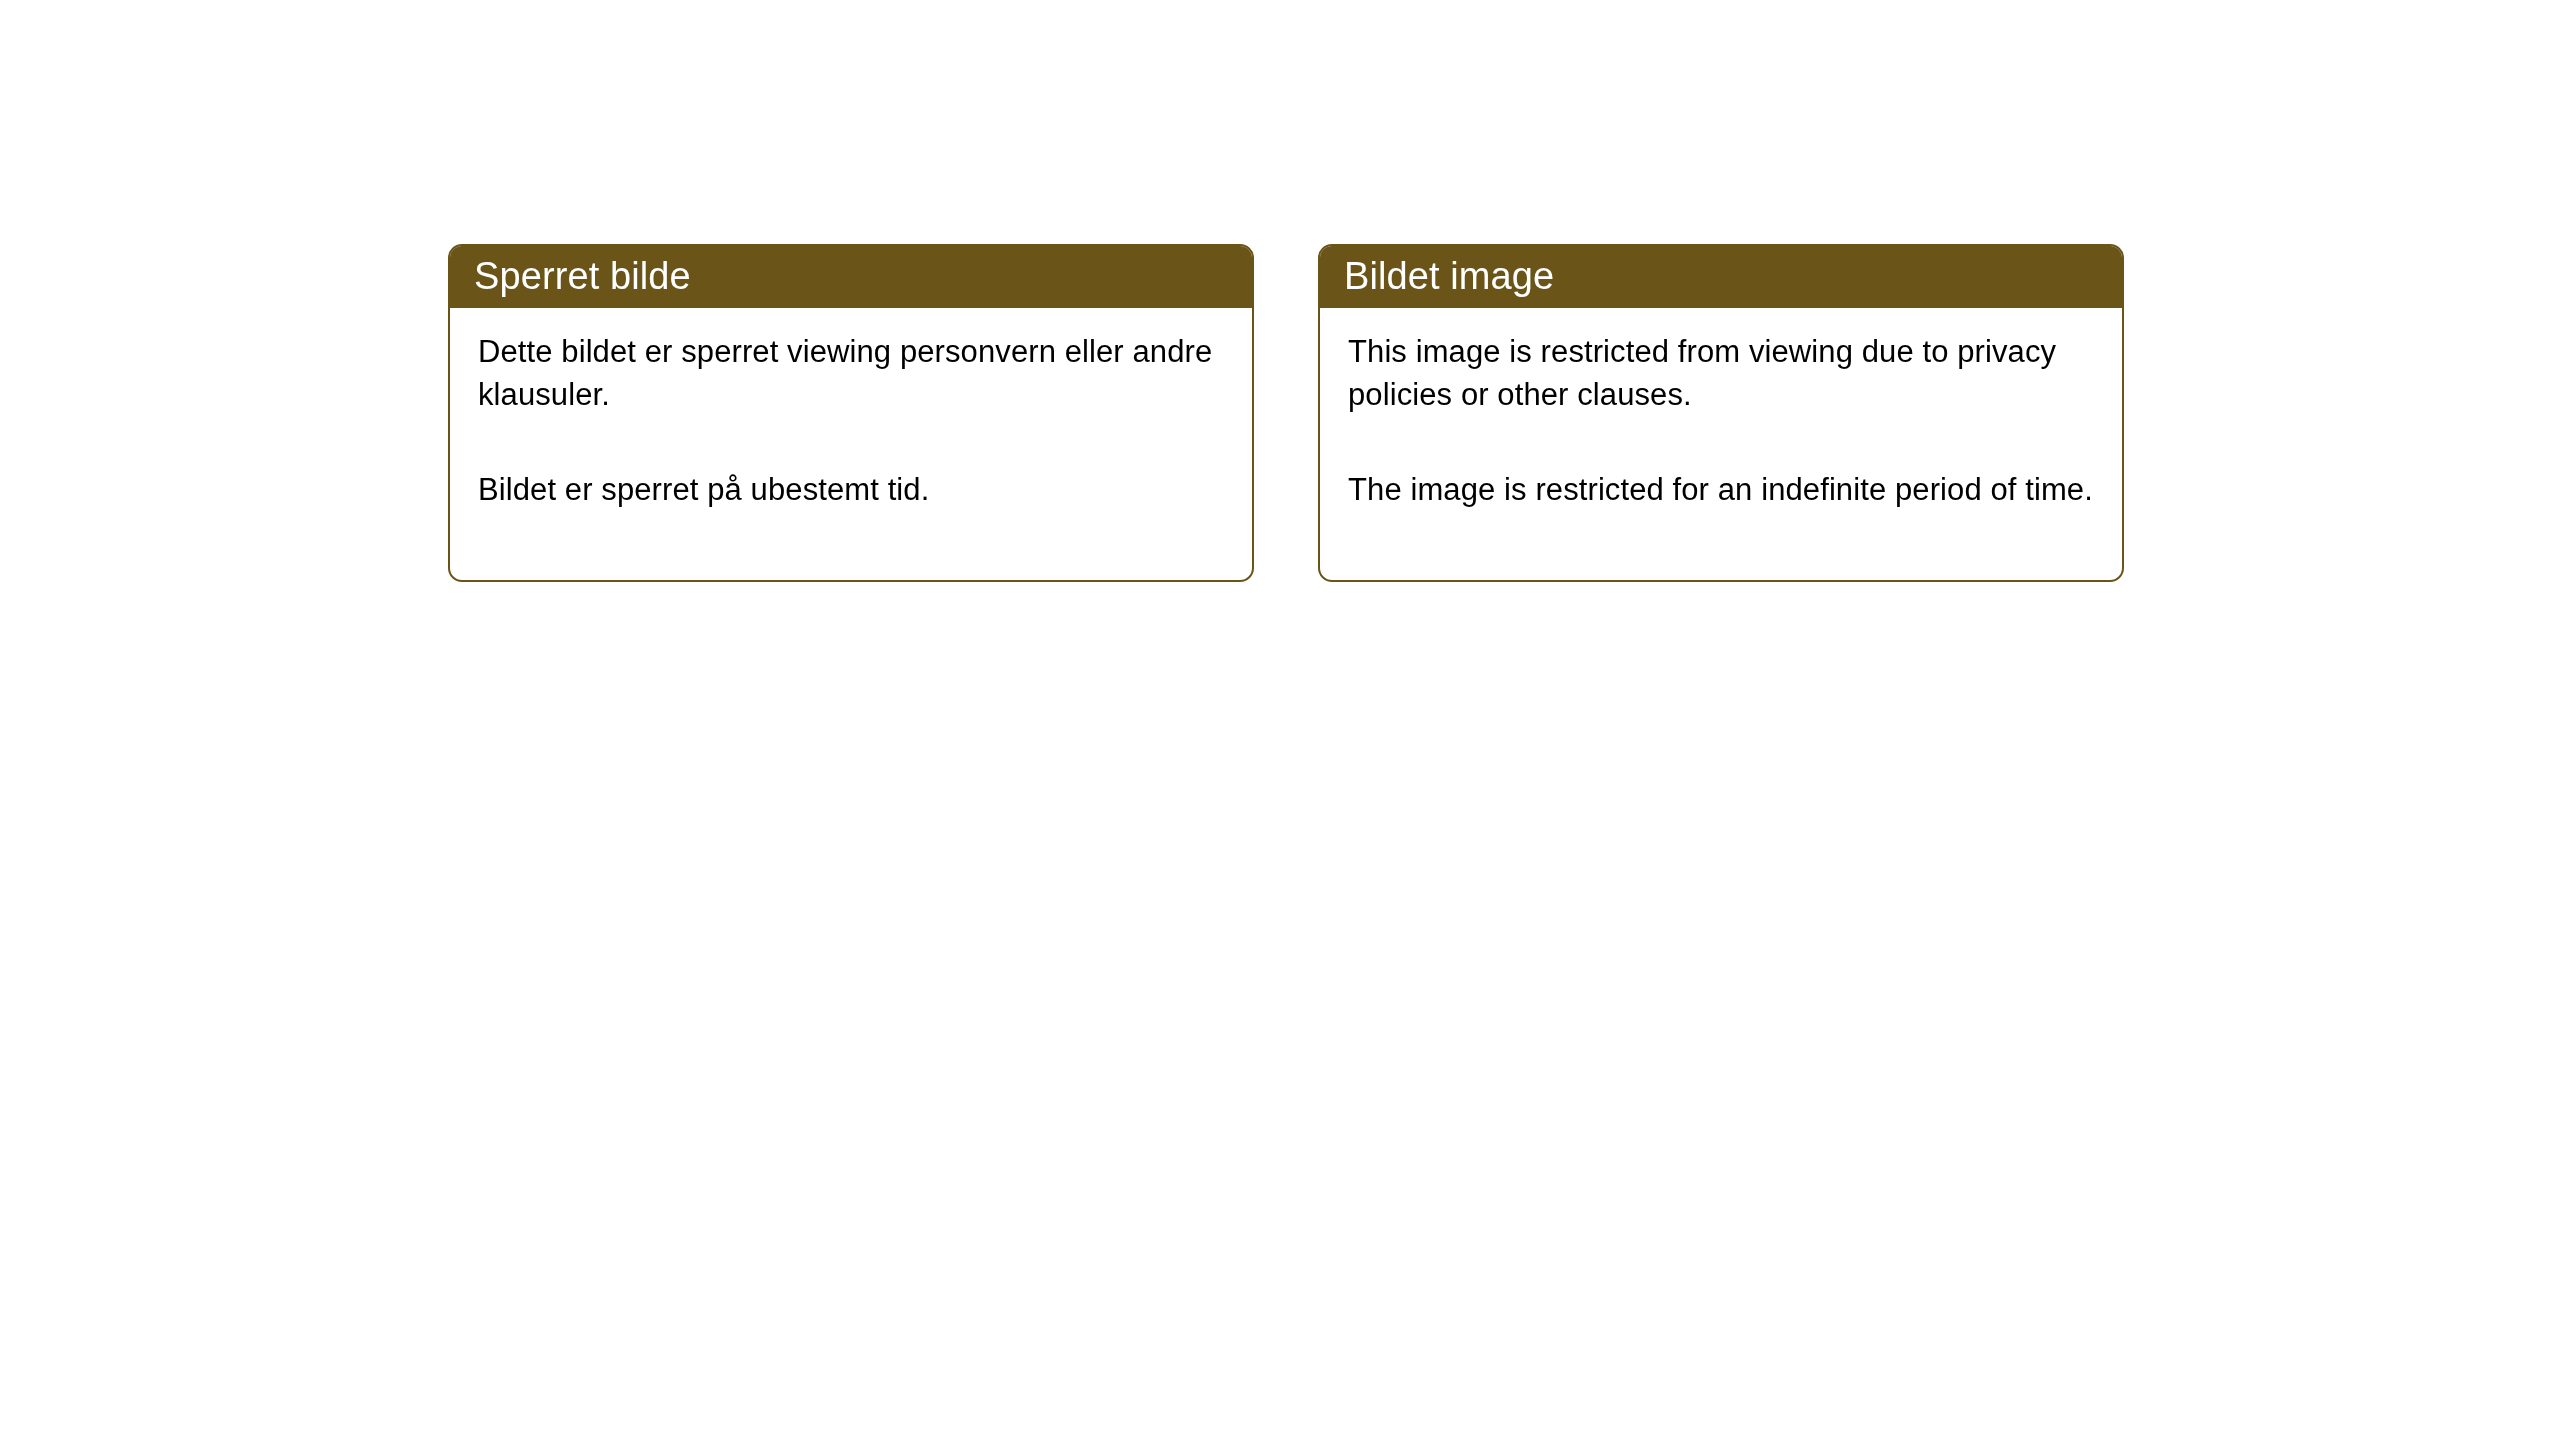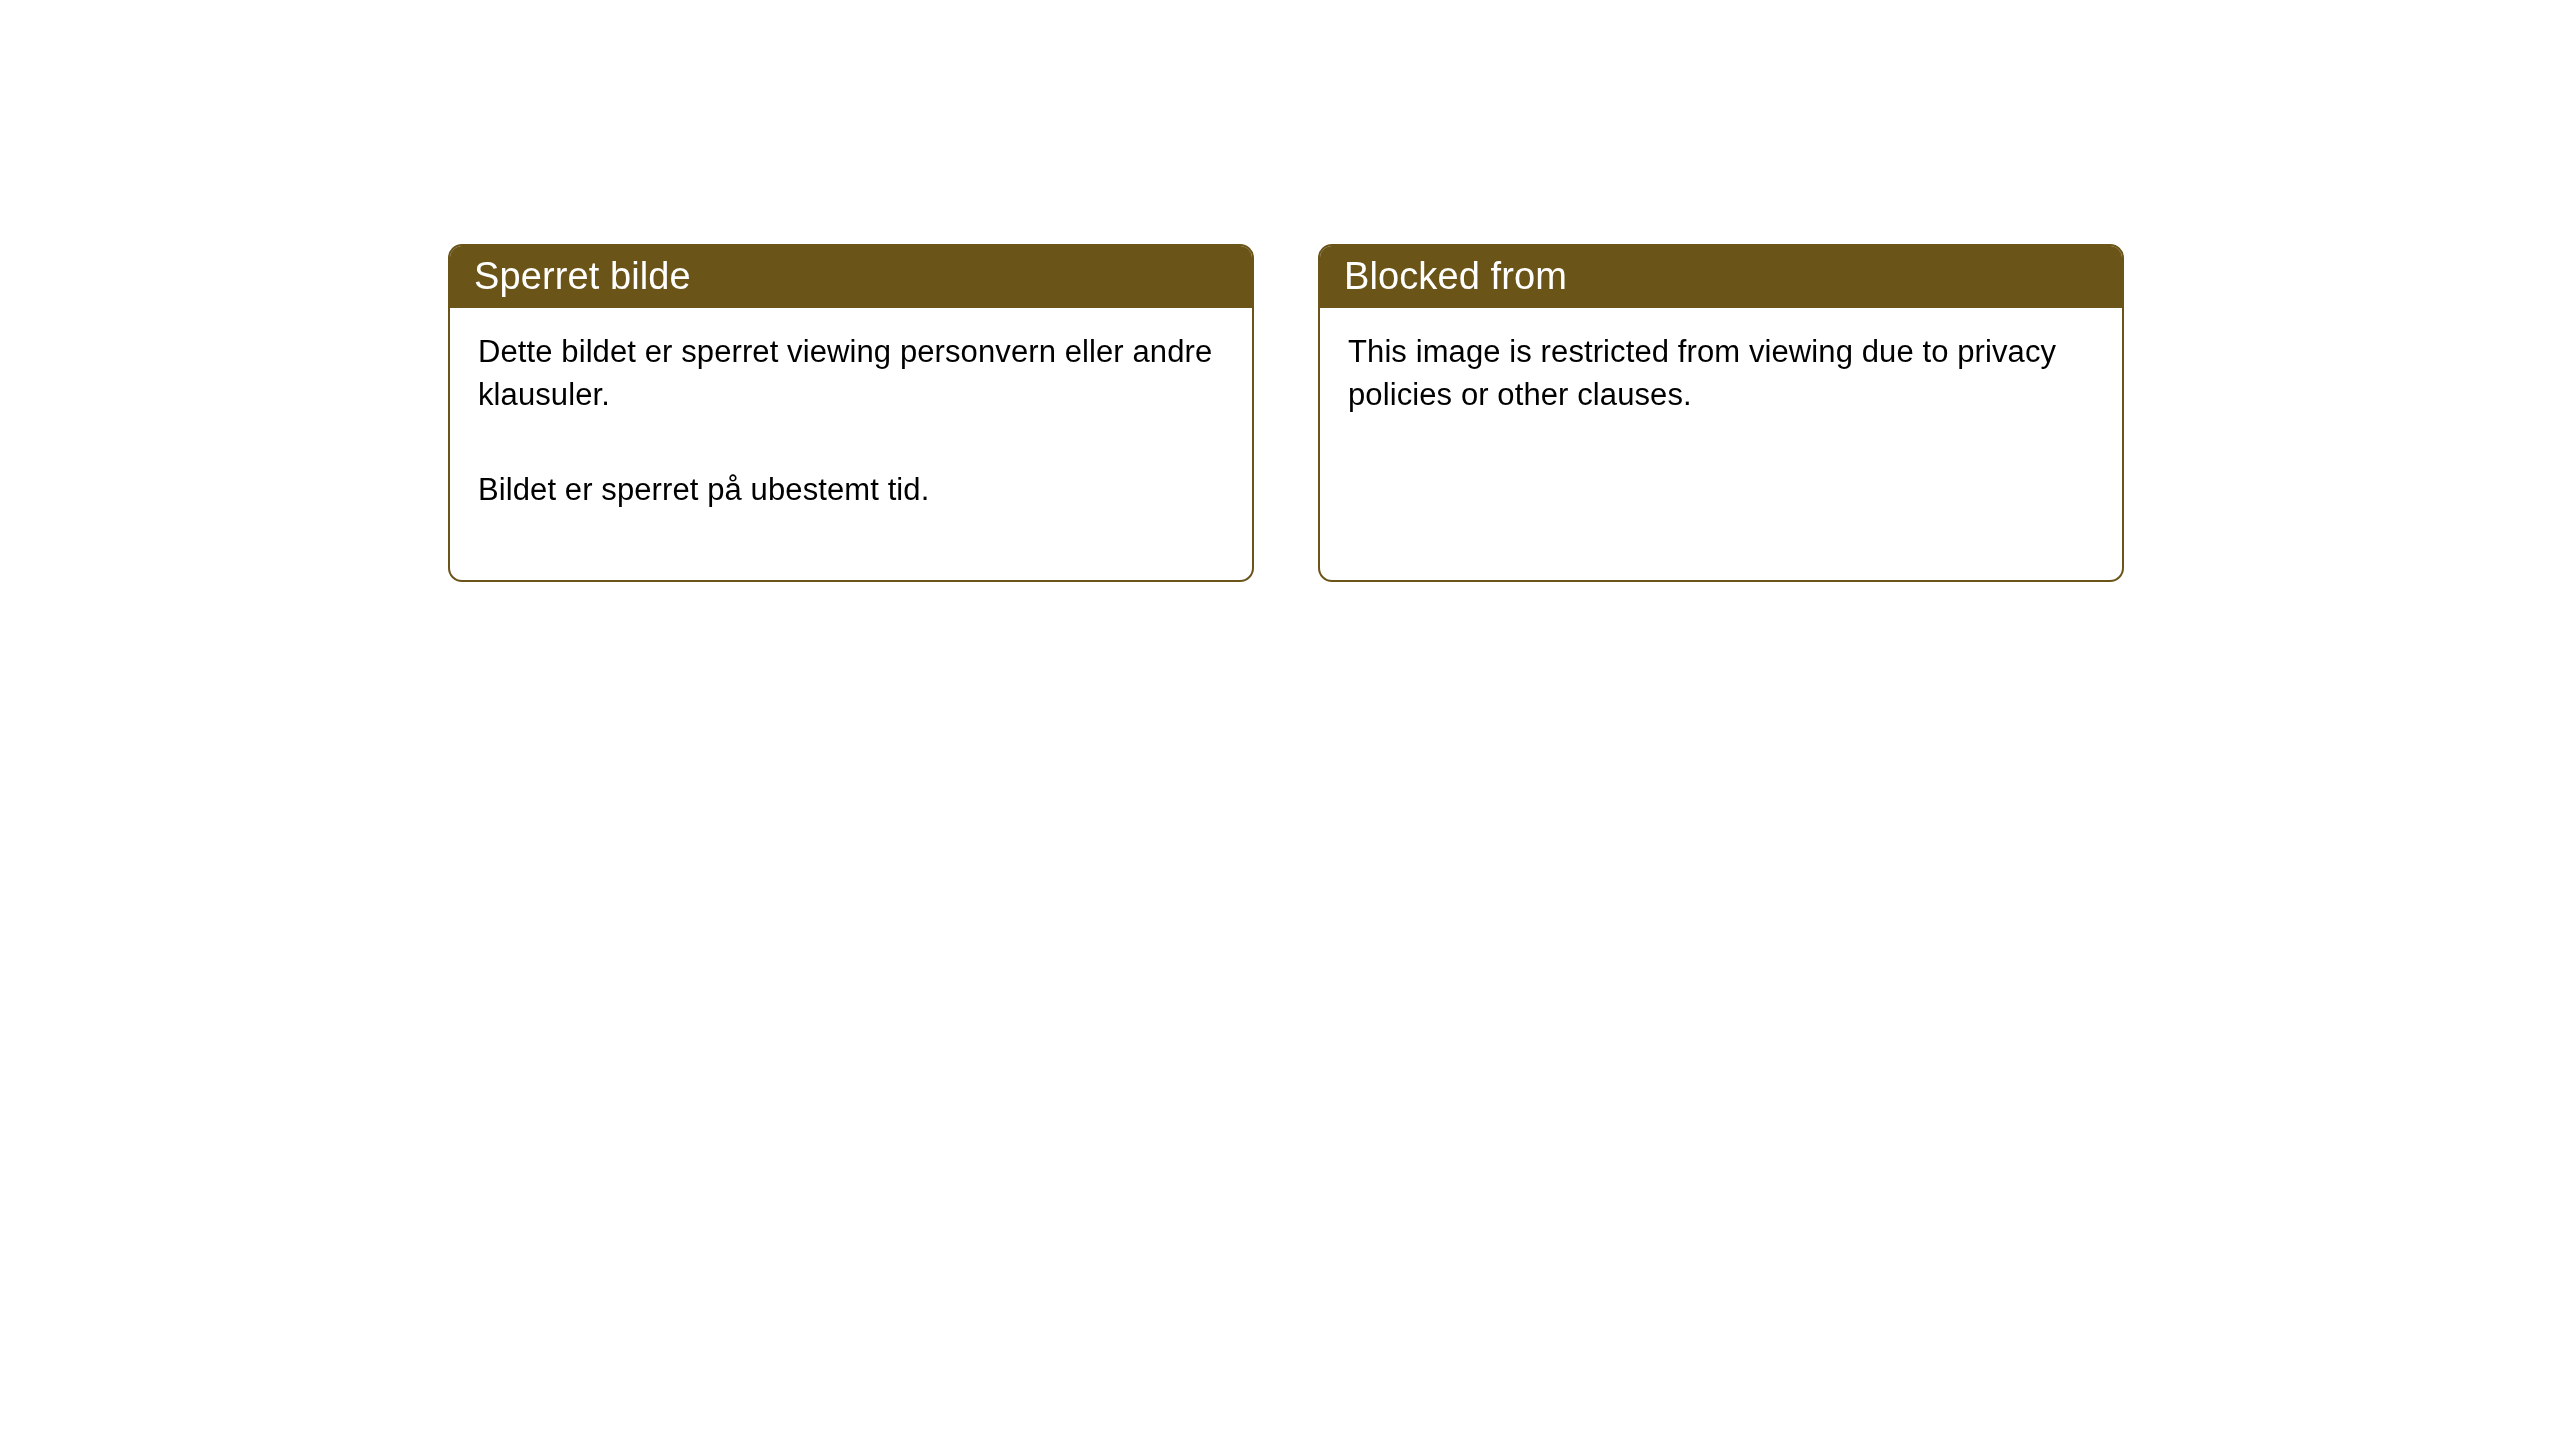--- a/index.html
+++ b/index.html
@@ -101,20 +101,21 @@
       <span class="notice-title">Sperret bilde</span>
     </div>
     <div class="notice-body">
       <p class="notice-paragraph">Dette bildet er sperret viewing personvern eller andre klausuler.</p>
       <p class="notice-paragraph">Bildet er sperret på ubestemt tid.</p>
     </div>
   </section>
 
   <section class="notice-card" id="card-en">
     <div class="notice-header">
-      <span class="notice-title">Blocked from</span>
+      <span class="notice-title">Bildet image</span>
     </div>
     <div class="notice-body">
       <p class="notice-paragraph">This image is restricted from viewing due to privacy policies or other clauses.</p>
+      <p class="notice-paragraph">The image is restricted for an indefinite period of time.</p>
     </div>
   </section>
 
 </div>
 
 </body></html>

